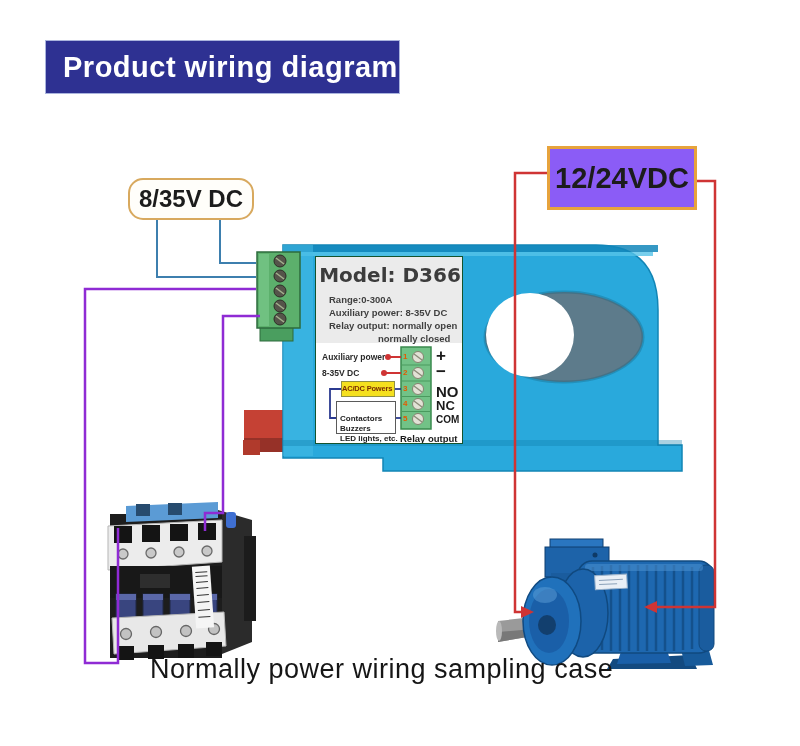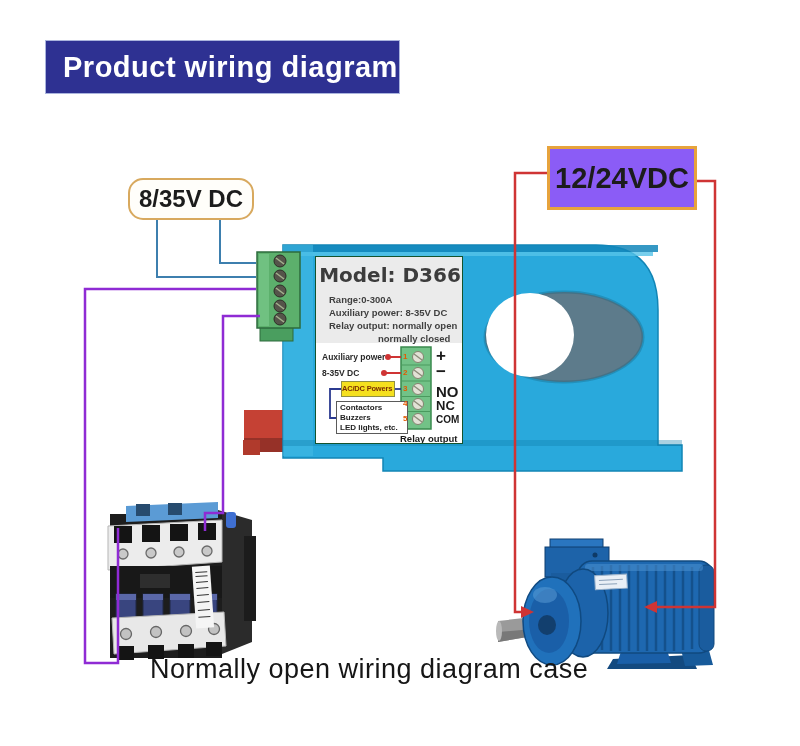--- a/index.html
+++ b/index.html
@@ -27,22 +27,22 @@
   .device-label { position:absolute; left:85px; top:16px; width:148px; height:188px; background:#ffffff;
     border:1px solid #14532d; overflow:hidden; }
   .label-gray { position:absolute; left:0; top:0; width:148px; height:86px; background:#ebebeb; }
   .model-title { position:absolute; left:0; top:6px; width:148px; text-align:center; font-weight:bold;
     font-size:20px; color:#3c3c3c; font-family:"DejaVu Sans", sans-serif; }
   .spec { position:absolute; left:13px; font-size:9.5px; font-weight:bold; color:#3f3f3f; white-space:nowrap; }
   .mini-txt { position:absolute; font-size:8.5px; font-weight:bold; color:#2a2a2a; white-space:nowrap; }
   .src-box { position:absolute; left:25px; top:124px; width:54px; height:16px; background:#f5e01e;
     border:1px solid #8f8f45; font-size:7.5px; font-weight:bold; color:#7a2e04; 
     line-height:14px; letter-spacing:-0.2px; white-space:nowrap; }
-  .load-box { position:absolute; left:20px; top:144px; width:72px; height:33px; background:#fff;
-    border:1px solid #5a5a5a; padding:1px 0 0 3px; }
+  .load-box { position:absolute; left:20px; top:144px; width:60px; height:33px; background:#fff;
+    border:1px solid #5a5a5a; padding:12px 0 0 3px; }
   .load-box div { font-size:8px; font-weight:bold; color:#222; line-height:10px; white-space:nowrap; }
   .t-num { position:absolute; font-size:8px; font-weight:bold; color:#e25b00; width:10px; }
   .t-label { position:absolute; left:120px; font-weight:bold; color:#1b1b1b; white-space:nowrap; }
   .relay-out { position:absolute; left:84px; top:176px; font-size:9.5px; font-weight:bold; color:#1b1b1b; white-space:nowrap;text-align:right; }
 
   .contactor { left:106px; top:496px; width:152px; height:170px; z-index:4; }
   .motor { left:495px; top:533px; width:235px; height:138px; z-index:4; }
   .wires { left:0; top:0; z-index:20; pointer-events:none; }
 </style>
 </head>
@@ -290,15 +290,15 @@
       <path d="M547,173 H515 V612 H522"></path>
       <path d="M697,181 H715 V607 H656"></path>
     </g>
     <polygon points="534,612 521,606 521,618" fill="var(--wire-red,#cf3434)"></polygon>
     <polygon points="644,607 657,601 657,613" fill="var(--wire-red,#cf3434)"></polygon>
   </svg>
 
   <div class="abs title-bar">Product wiring diagram</div>
   <div class="abs lblbox box-aux">8/35V DC</div>
   <div class="abs lblbox box-relay">12/24VDC</div>
-  <div class="abs caption">Normally open wiring diagram case</div>
+  <div class="abs caption">Normally power wiring sampling case</div>
 
 </div>
 
 </body></html>

